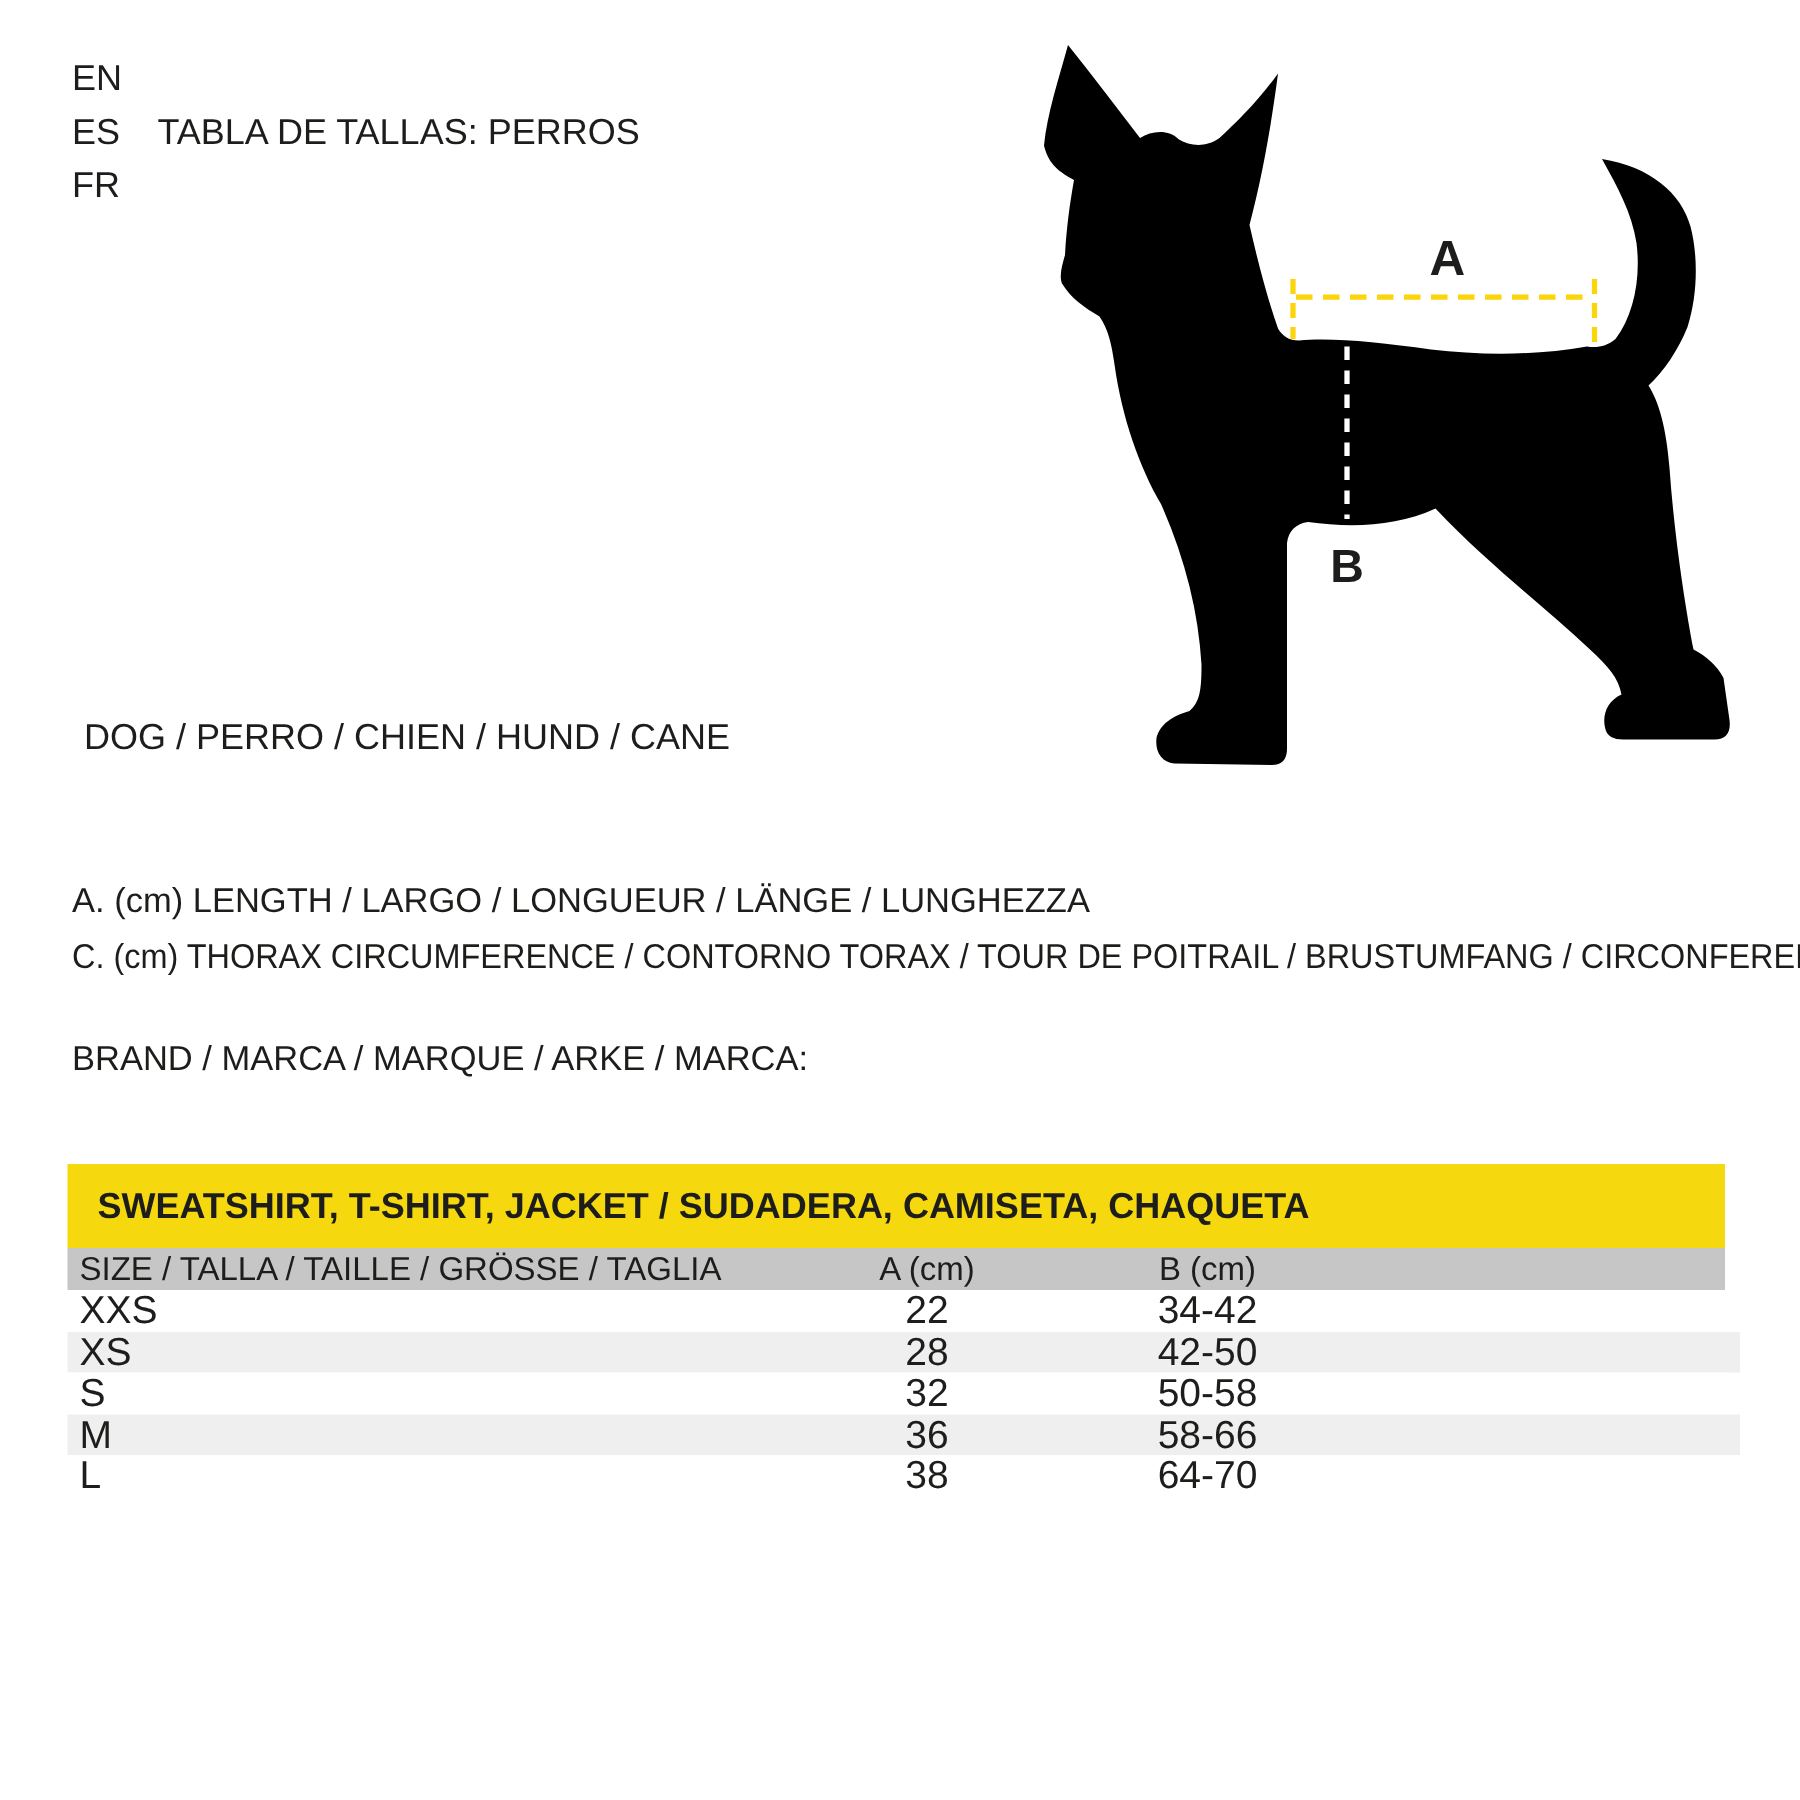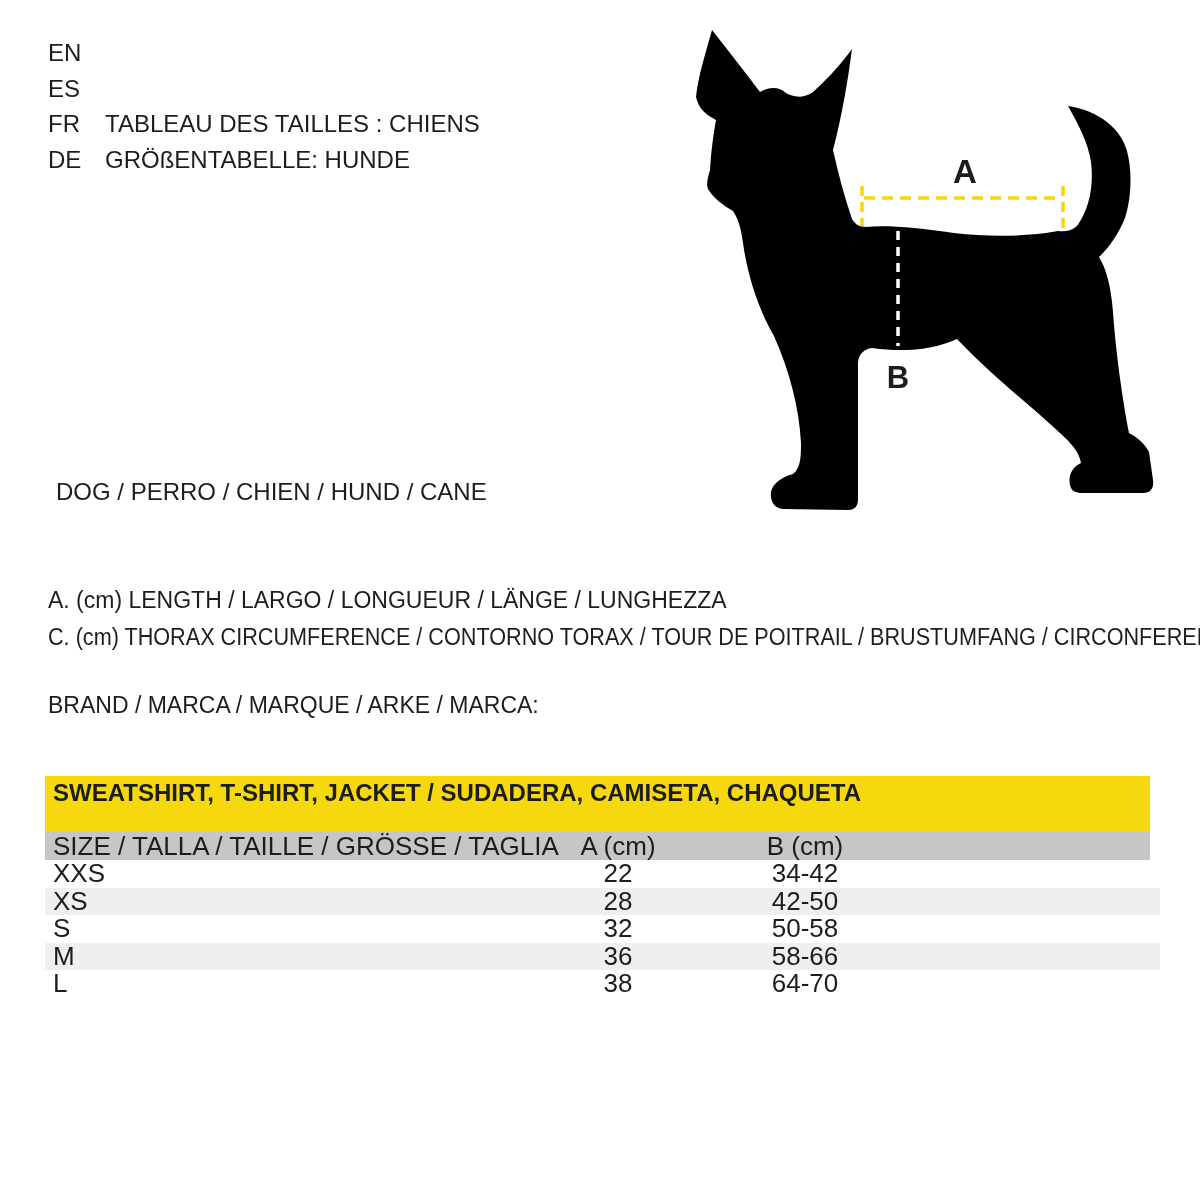--- a/index.html
+++ b/index.html
@@ -26,53 +26,49 @@
     font-size:24px;white-space:nowrap;}
 
   .measures{position:absolute;left:48px;top:582px;font-size:23px;line-height:36.5px;white-space:nowrap;}
   .fitline{display:inline-block;transform:scaleX(0.94);transform-origin:0 50%;}
 
   .brand{position:absolute;left:48px;top:691px;height:28px;display:flex;align-items:center;
     font-size:23px;white-space:nowrap;}
 
   
   .banner{position:absolute;left:45px;top:776px;width:1105px;height:56px;
-    background:var(--accent,#F5D80E);padding:0;box-sizing:border-box;}
+    background:var(--accent,#F5D80E);padding:12px;box-sizing:border-box;}
   .banner-line{margin-left:8px;font-size:24px;font-weight:700;line-height:27px;white-space:nowrap;}
   .banner-line:first-child{padding-top:3px;}
 
   
   .thead{position:absolute;left:45px;top:832px;width:1105px;height:28px;background:#C6C6C6;}
   .trow{position:absolute;left:45px;width:1105px;height:27.5px;background:#ffffff;}
   .trow.alt{background:#EFEFEF;padding-left:10px;}
   .cell{position:absolute;top:0;height:100%;display:flex;align-items:center;font-size:26px;white-space:nowrap;}
   .c0{left:8px;}
   .c1{left:493px;width:160px;justify-content:center;text-align:center;}
   .c2{left:680px;width:160px;justify-content:center;text-align:center;}
-  .thead .cell{font-size:26px;}
+  .thead .cell{font-size:22px;}
 </style>
 </head>
 <body>
 
 <div class="page">
 
   <section class="langs">
     <div class="lang-row">
       <span class="lang-code">EN</span>
     </div>
     <div class="lang-row">
       <span class="lang-code">ES</span>
+      <span class="lang-label">TABLA DE TALLAS: PERROS</span>
     </div>
     <div class="lang-row">
       <span class="lang-code">FR</span>
-      <span class="lang-label">TABLEAU DES TAILLES : CHIENS</span>
-    </div>
-    <div class="lang-row">
-      <span class="lang-code">DE</span>
-      <span class="lang-label">GRÖßENTABELLE: HUNDE</span>
     </div>
   </section>
 
   <svg class="dog-svg" viewBox="0 0 1200 540" xmlns="http://www.w3.org/2000/svg">
     <path fill="#000000" d="
       M 712 30
       C 706 52 698 76 696 97
       C 699 110 707 115 716 120
       C 713 137 711 152 710 170
       C 708 177 706 184 708 189

